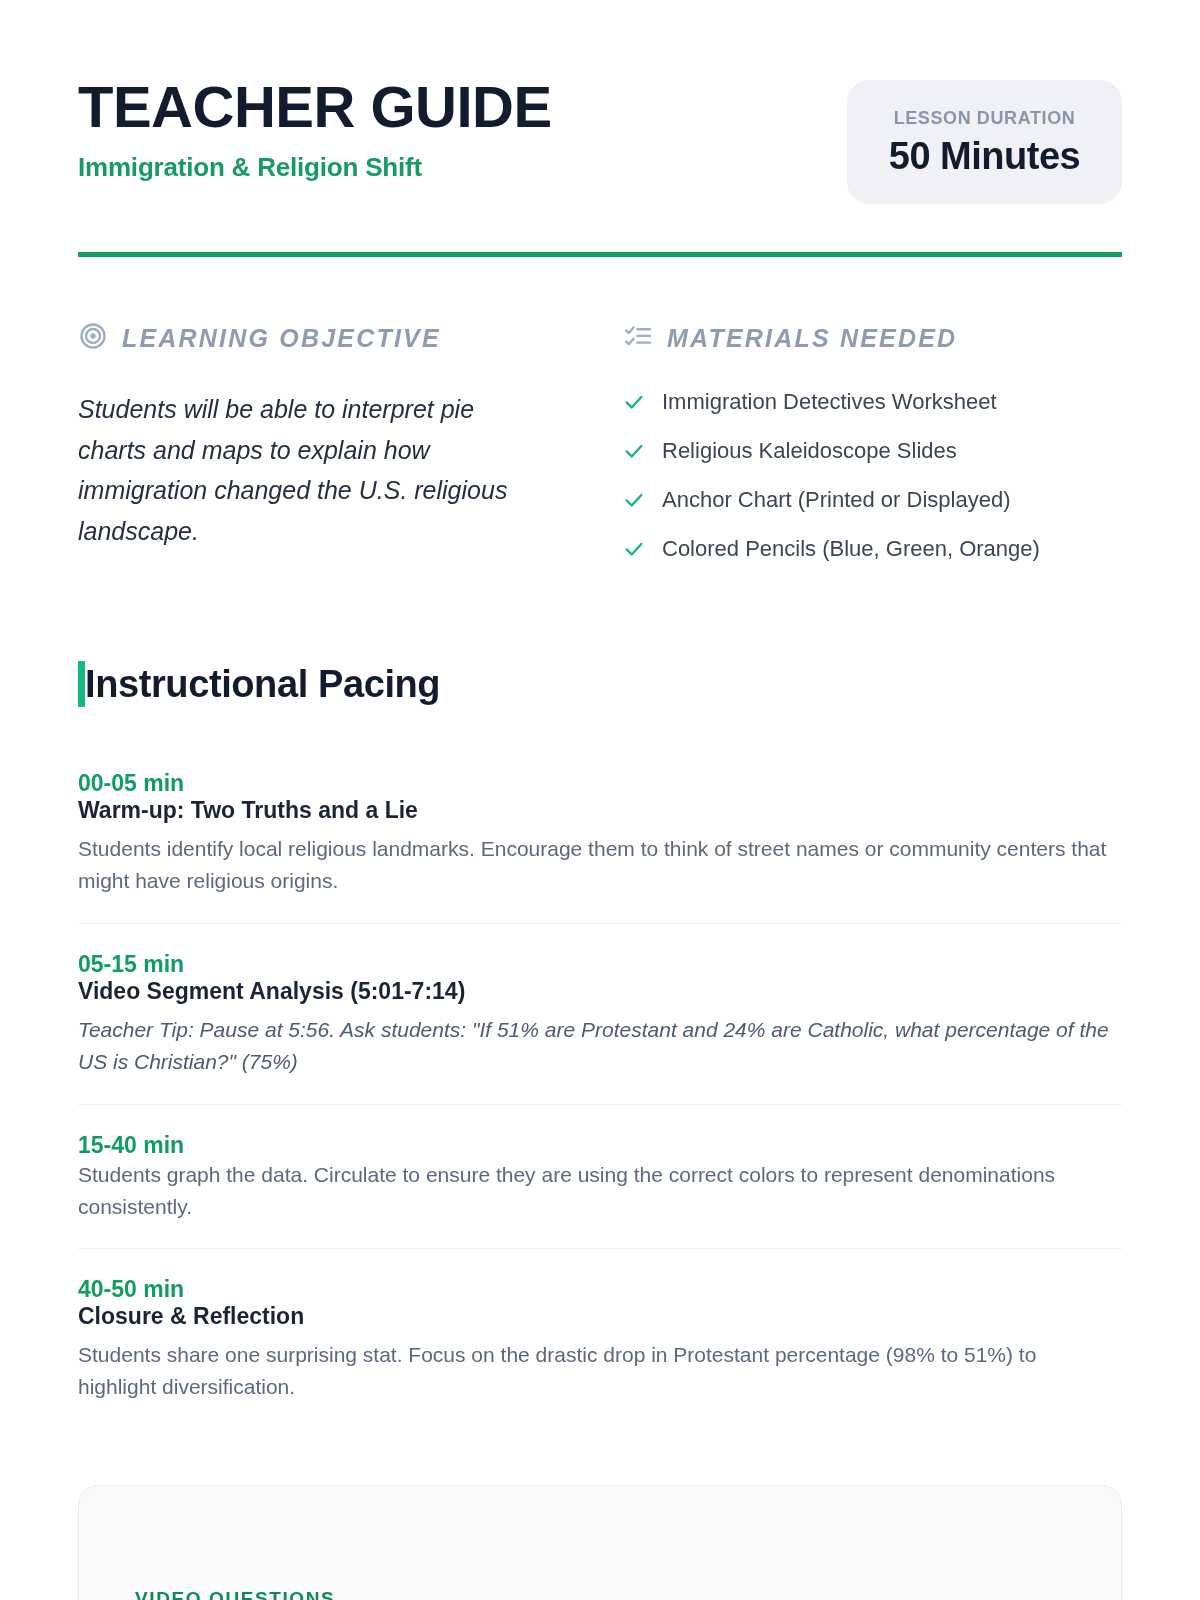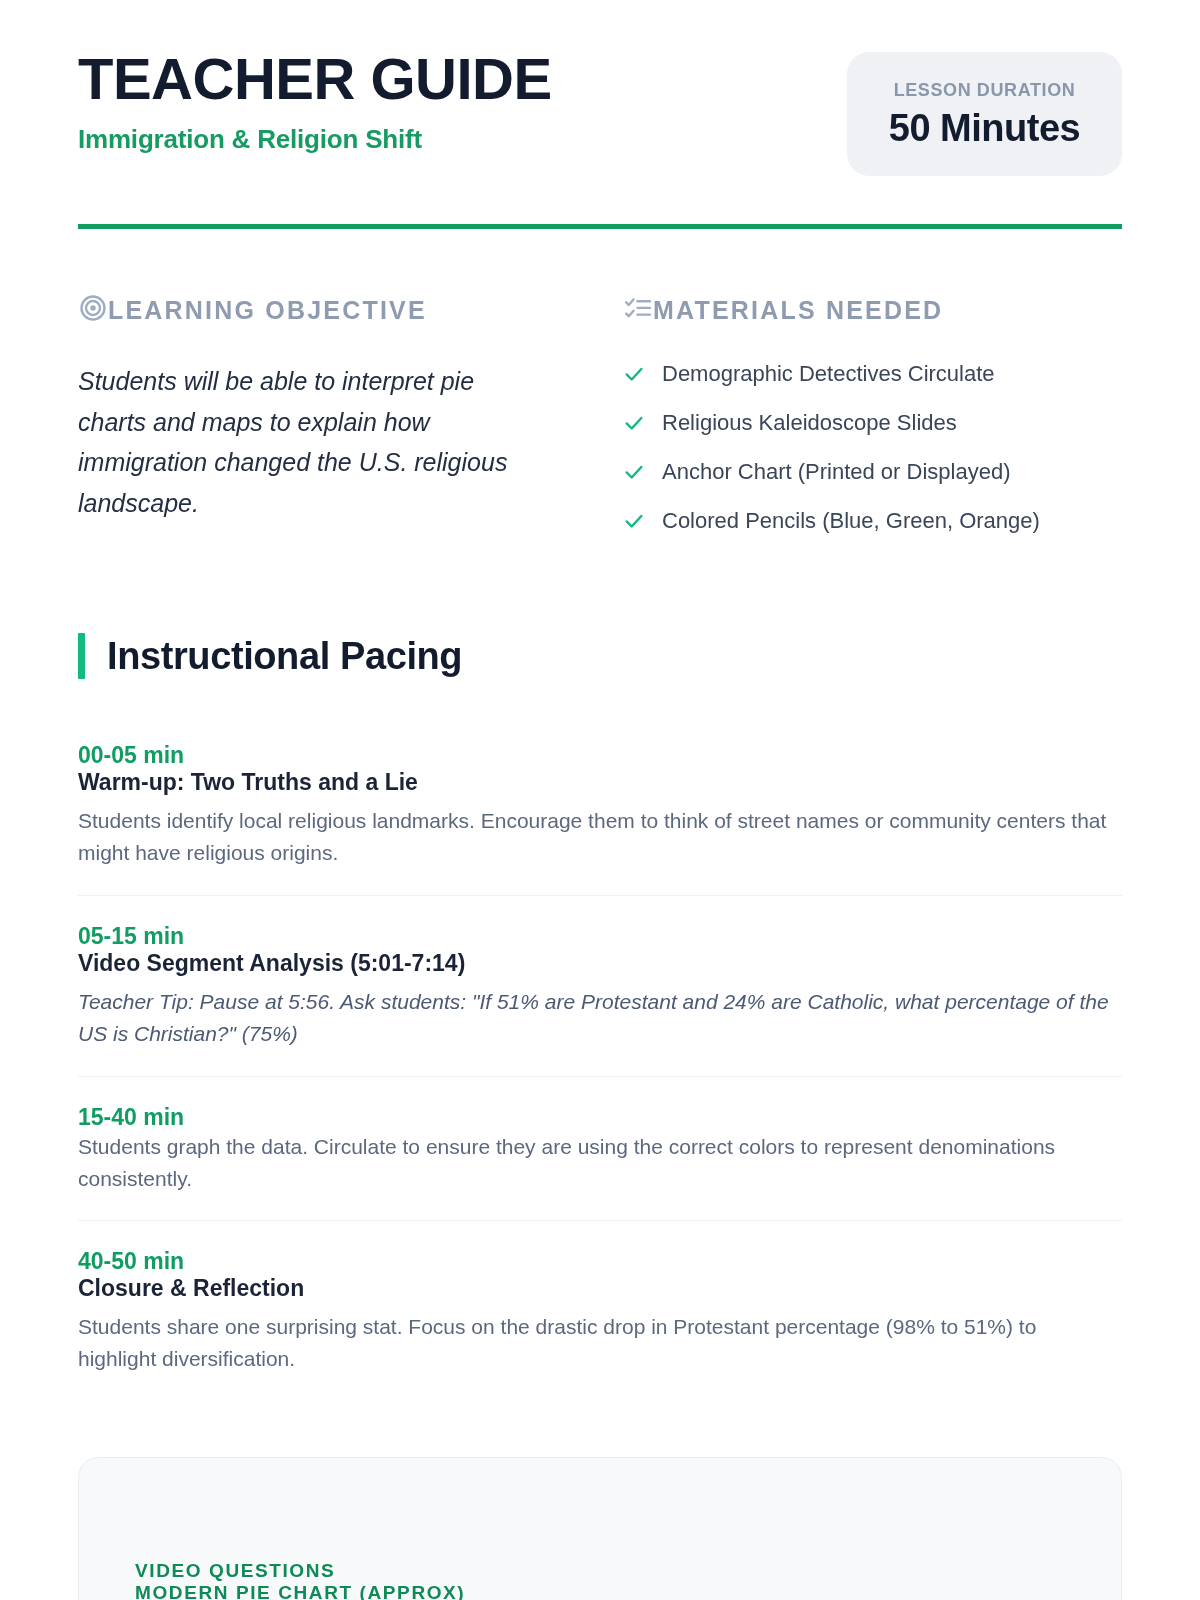--- a/index.html
+++ b/index.html
@@ -21,21 +21,21 @@
     width: 1200px;
     height: 1600px;
     padding: 0 78px;
   }
 
   
   .header {
     display: flex;
     justify-content: space-between;
     align-items: flex-start;
-    padding-top: 46px;
+    padding-top: 74px;
   }
 
   .title-block { padding-top: 4px; }
 
   .main-title {
     font-size: 58px;
     font-weight: bold;
     letter-spacing: -0.5px;
     color: #131c2e;
     line-height: 1.0;
@@ -84,21 +84,23 @@
     display: flex;
     margin-top: 64px;
   }
 
   .info-col-left { width: 545px; }
   .info-col-right { flex: 1; padding-left: 0; }
 
   .info-head {
     display: flex;
     align-items: center;
+    gap: 14px;
     margin-bottom: 34px;
+    font-style: italic;
   }
 
   .info-head-text {
     font-size: 25px;
     font-weight: bold;
     letter-spacing: 2.2px;
     color: #8e9bb0;
   }
 
   .objective-text {
@@ -124,21 +126,20 @@
     width: 22px;
     height: 22px;
     flex-shrink: 0;
     display: block;
   }
 
   
   .section-head {
     display: flex;
     align-items: center;
-    gap: 22px;
     margin-top: 76px;
     margin-bottom: 10px;
   }
 
   .section-bar {
     width: 7px;
     height: 46px;
     background: #12b981;
     border-radius: 1px;
   }
@@ -266,21 +267,21 @@
             <line x1="11.6" y1="17.3" x2="21.5" y2="17.3"></line>
           </svg>
         </span>
         <span class="info-head-text">MATERIALS NEEDED</span>
       </div>
       <ul class="materials-list">
         <li>
           <svg class="check" viewBox="0 0 24 24" fill="none" stroke="#12b981" stroke-width="2.6" stroke-linecap="round" stroke-linejoin="round">
               <polyline points="4,12.5 9.5,18 20,6.5"></polyline>
             </svg>
-          <span>Demographic Detectives Circulate</span>
+          <span>Immigration Detectives Worksheet</span>
         </li>
         <li>
           <svg class="check" viewBox="0 0 24 24" fill="none" stroke="#12b981" stroke-width="2.6" stroke-linecap="round" stroke-linejoin="round">
               <polyline points="4,12.5 9.5,18 20,6.5"></polyline>
             </svg>
           <span>Religious Kaleidoscope Slides</span>
         </li>
         <li>
           <svg class="check" viewBox="0 0 24 24" fill="none" stroke="#12b981" stroke-width="2.6" stroke-linecap="round" stroke-linejoin="round">
               <polyline points="4,12.5 9.5,18 20,6.5"></polyline>

